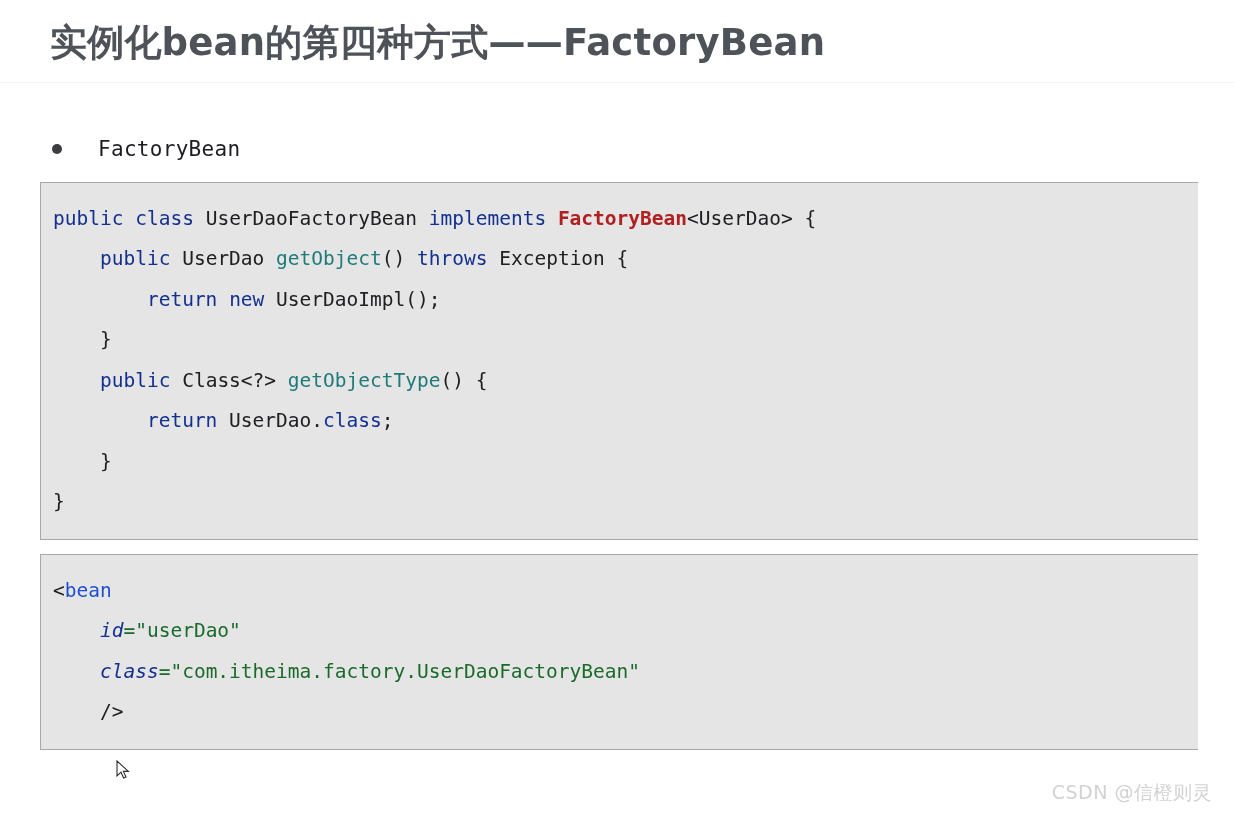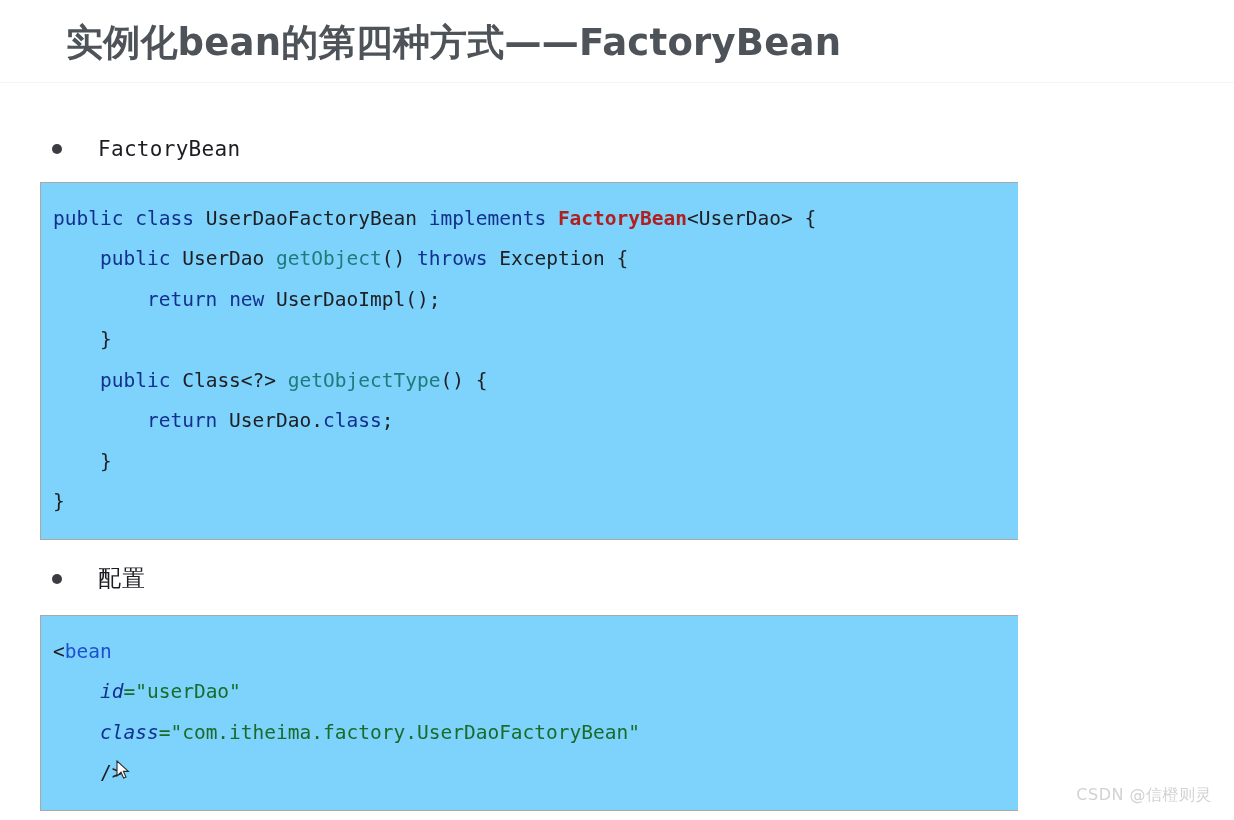--- a/index.html
+++ b/index.html
@@ -10,21 +10,21 @@
     width: 1234px;
     height: 820px;
     background: #ffffff;
     font-family: "Liberation Sans", "DejaVu Sans", sans-serif;
     overflow: hidden;
     position: relative;
   }
 
   
   .page-header {
-    padding: 18px 0 14px 66px;
+    padding: 18px 0 14px 50px;
     border-bottom: 1px solid #f4f4f6;
   }
   .page-title {
     font-size: 37px;
     line-height: 1.35;
     font-weight: bold;
     color: #4d5358;
     letter-spacing: 0.2px;
     white-space: nowrap;
     font-family: "DejaVu Sans", "Liberation Sans", sans-serif;
@@ -60,26 +60,26 @@
   }
   .bullet-text.cjk {
     font-family: "DejaVu Sans", "Liberation Sans", sans-serif;
     font-size: 23px;
     letter-spacing: 1px;
   }
 
   
   .code-block {
     margin: 11px 0 0 40px;
-    background: #7dd3fc;
+    background: #e5e5e5;
     border: 1px solid #a8a8a8;
     border-right: none;
     padding: 16px 0 16px 12px;
     box-sizing: border-box;
-    width: 978px;
+    width: 1158px;
     overflow: hidden;
   }
   .code-block.xml { margin-top: 14px; }
 
   pre.code {
     margin: 0;
     font-family: "DejaVu Sans Mono", "Liberation Mono", monospace;
     font-size: 19.5px;
     line-height: 40.5px;
     color: #202024;
@@ -93,21 +93,21 @@
   .tag  { color: #1f4fcf; margin-top: 18px; }          
   .attr { color: #13308f; font-style: italic; }          
   .val  { color: #1a6b2a; }          
   .plain{ color: #202024; }
 
   
   .watermark {
     position: absolute;
     right: 22px;
     bottom: 14px;
-    font-size: 16px;
+    font-size: 19px;
     color: #d2d2d4;
     font-family: "DejaVu Sans", "Liberation Sans", sans-serif;
     letter-spacing: 0.5px;
     user-select: none;
   }
 
   
   .cursor {
     position: absolute;
     left: 116px;
@@ -135,24 +135,20 @@
     <pre class="code"><span class="kw">public</span><span class="plain"> </span><span class="kw">class</span><span class="plain"> UserDaoFactoryBean </span><span class="kw">implements</span><span class="plain"> </span><span class="type">FactoryBean</span><span class="plain">&lt;UserDao&gt; {</span>
 <span class="plain">    </span><span class="kw">public</span><span class="plain"> UserDao </span><span class="fn">getObject</span><span class="plain">() </span><span class="kw">throws</span><span class="plain"> Exception {</span>
 <span class="plain">        </span><span class="kw">return</span><span class="plain"> </span><span class="kw">new</span><span class="plain"> UserDaoImpl();</span>
 <span class="plain">    }</span>
 <span class="plain">    </span><span class="kw">public</span><span class="plain"> Class&lt;?&gt; </span><span class="fn">getObjectType</span><span class="plain">() {</span>
 <span class="plain">        </span><span class="kw">return</span><span class="plain"> UserDao.</span><span class="kw">class</span><span class="plain">;</span>
 <span class="plain">    }</span>
 <span class="plain">}</span></pre>
   </div>
 
-  <div class="bullet-row second">
-    <span class="bullet-dot"></span>
-    <span class="bullet-text cjk">配置</span>
-  </div>
 
   <div class="code-block xml">
     <pre class="code"><span class="plain">&lt;</span><span class="tag">bean</span>
 <span class="plain">    </span><span class="attr">id</span><span class="val">="userDao"</span>
 <span class="plain">    </span><span class="attr">class</span><span class="val">="com.itheima.factory.UserDaoFactoryBean"</span>
 <span class="plain">    /&gt;</span></pre>
   </div>
 
 </div>
 

